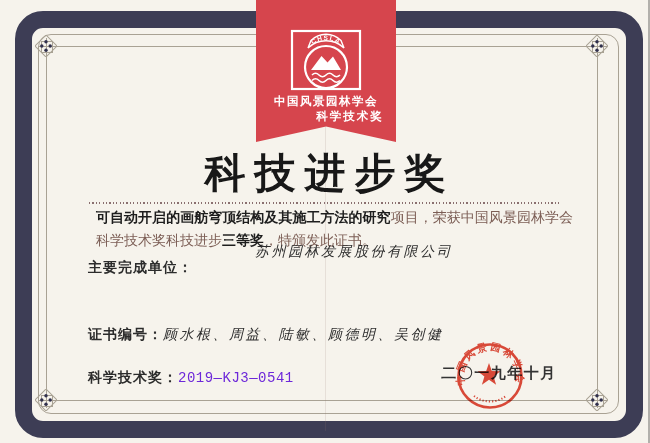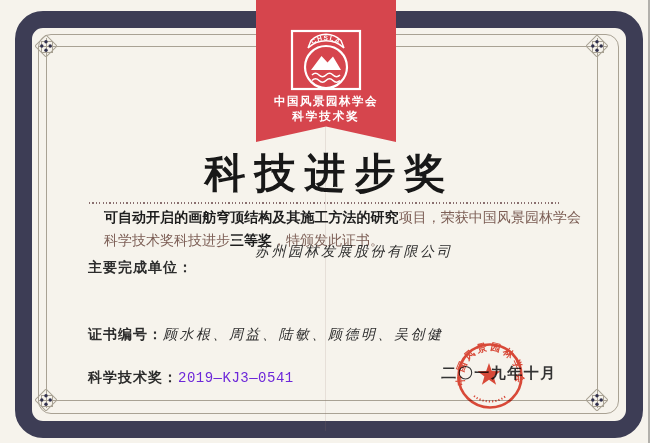--- a/index.html
+++ b/index.html
@@ -29,29 +29,29 @@
     background:rgba(150,120,110,0.16);z-index:2;}
 
   
   .ribbon{position:absolute;left:256px;top:0;width:140px;height:142px;
     background:var(--red,#d6454d);z-index:3;
     clip-path:polygon(0 0,100% 0,100% 100%,50% 89%,0 100%);}
   .emblem{position:absolute;left:34px;top:29px;}
   .org1{position:absolute;left:0;top:94px;width:100%;text-align:center;
     color:#fff;font-weight:bold;font-size:11.5px;letter-spacing:1.5px;}
   .org2{position:absolute;left:0;top:109px;width:100%;text-align:center;
-    color:#fff;font-weight:bold;font-size:11.5px;letter-spacing:2px;}
+    color:#fff;font-weight:bold;font-size:11.5px;letter-spacing:2px;padding-left:24px;}
 
   .cert-title{position:absolute;left:0;top:146px;width:100%;text-align:center;
     font-size:41px;font-weight:bold;color:#181818;letter-spacing:9px;text-indent:9px;z-index:3;}
 
   .dotted{position:absolute;left:89px;top:202px;width:472px;height:2px;z-index:3;
     background:repeating-linear-gradient(90deg,#8a6f6f 0 1.2px,transparent 1.2px 3.4px);}
 
-  .body-par{position:absolute;left:104px;top:207px;width:477px;z-index:3;
+  .body-par{position:absolute;left:96px;top:207px;width:477px;z-index:3;
     font-size:14px;line-height:22.5px;text-align:justify;color:#7c5e55;}
   .body-par b{color:#1e1e1e;}
 
   .row{position:absolute;left:88px;z-index:3;font-size:14px;color:#2c2c2c;}
   .row-unit{top:259px;} .row-people{top:326px;} .row-cert{top:369px;}
   .lbl{font-weight:bold;letter-spacing:1px;color:#2c2c2c;}
   .val-kai{font-style:italic;letter-spacing:2.5px;color:#2e2e2e;}
   .val-unit{position:absolute;left:255px;top:243px;z-index:3;font-size:14px;text-align:right;}
   .val-num{font-family:Liberation Mono, monospace;
     font-size:14px;letter-spacing:0.5px;color:#6d28d9;}

